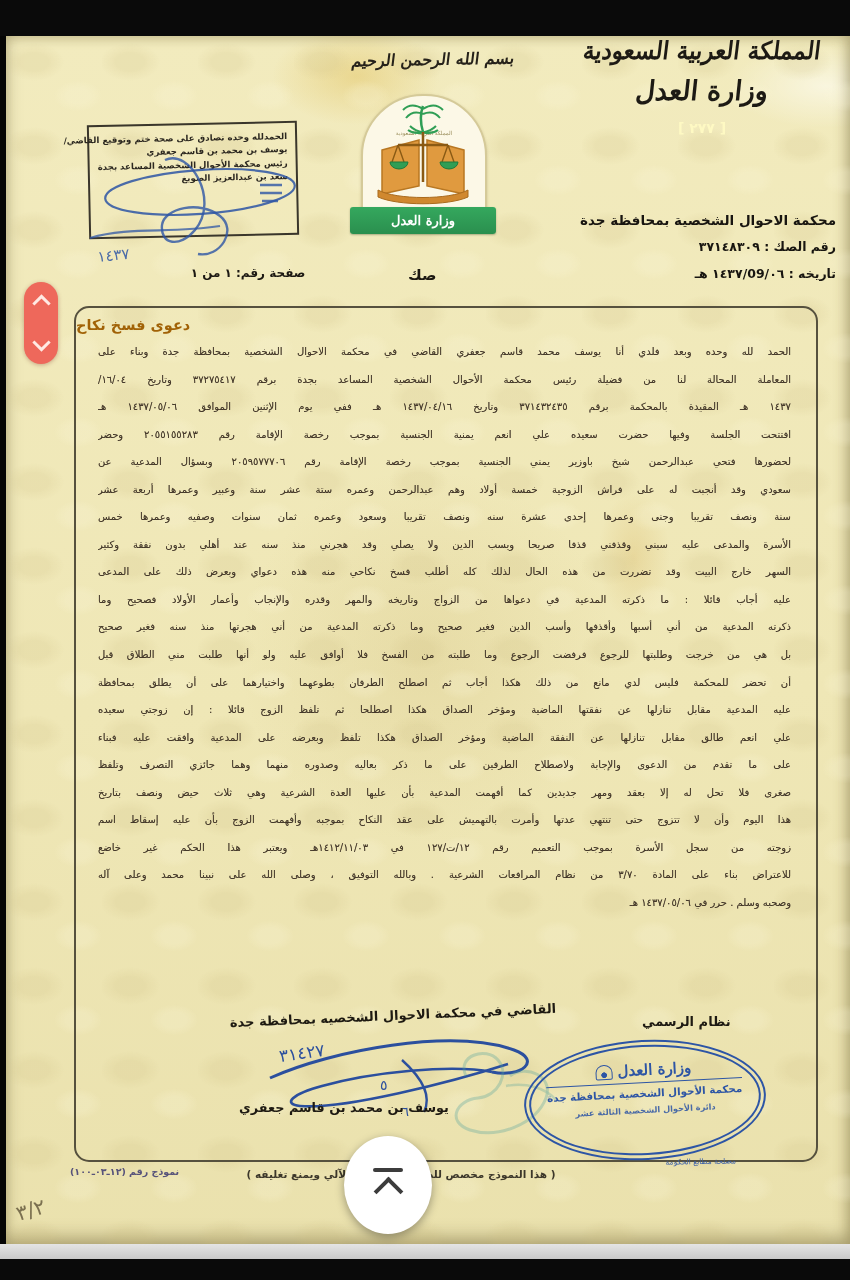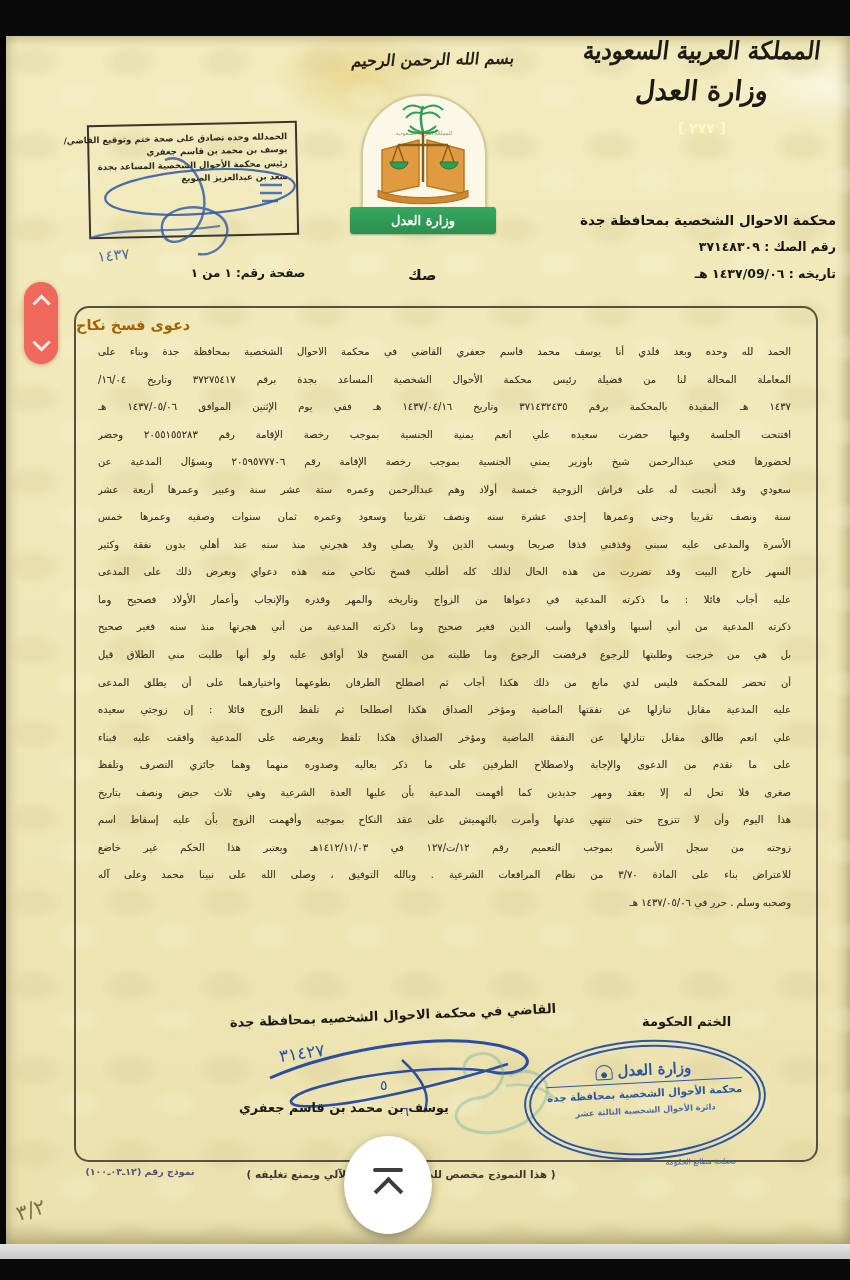--- a/index.html
+++ b/index.html
@@ -80,21 +80,21 @@
   .stamp-row1{margin-top:14px;font-family:"DejaVu Serif",serif;font-size:15px;font-weight:bold;display:flex;align-items:center;gap:5px;}
   .stamp-emblem{display:inline-block;width:15px;height:13px;border:1.6px solid #2d55a5;border-radius:50% 50% 12% 12%;
     background:radial-gradient(circle at 50% 70%, #2d55a5 22%, transparent 26%);}
   .stamp-div{width:86%;border-top:1.8px solid #2d55a5;margin-top:3px;}
   .stamp-row2{margin-top:4px;font-size:10.3px;font-weight:bold;white-space:nowrap;}
   .stamp-row3{margin-top:6px;font-size:8.2px;font-weight:bold;opacity:.85;white-space:nowrap;}
 
   
   .printer-note{position:absolute;left:556px;top:1158px;width:180px;font-size:7.5px;color:#3a5fa8;direction:rtl;text-align:right;transform:rotate(-1deg);}
   .form-note{position:absolute;left:186px;top:1168px;width:430px;font-size:10.5px;font-weight:bold;color:#3c372a;direction:rtl;text-align:center;}
-  .form-no{position:absolute;left:70px;top:1166px;width:140px;font-size:9.5px;font-weight:bold;color:#56527a;direction:rtl;text-align:center;}
+  .form-no{position:absolute;left:70px;top:1166px;width:140px;font-size:9.5px;font-weight:bold;color:#56527a;direction:rtl;text-align:left;}
   .page-indicator{position:absolute;left:16px;top:1198px;font-size:21px;color:#7b7050;transform:rotate(-17deg);direction:ltr;}
 
   
   .scroll-pill{position:absolute;left:24px;top:282px;width:34px;height:82px;border-radius:17px;background:#ee685b;
     box-shadow:0 1px 4px rgba(120,40,30,.35);display:flex;flex-direction:column;align-items:center;justify-content:space-between;
     padding:13px 0;box-sizing:border-box;cursor:pointer;}
   .chev{width:10px;height:10px;border-left:3px solid rgba(255,240,235,.95);border-top:3px solid rgba(255,240,235,.95);}
   .chev.up{transform:rotate(45deg);margin-top:2px;}
   .chev.down{transform:rotate(225deg);margin-bottom:2px;}
   .fab{position:absolute;left:344px;top:1136px;width:88px;height:98px;border-radius:50%;background:#fff;
@@ -170,32 +170,32 @@
         <div class="doc-line">١٤٣٧ هـ المقيدة بالمحكمة برقم ٣٧١٤٣٢٤٣٥ وتاريخ ١٤٣٧/٠٤/١٦ هـ ففي يوم الإثنين الموافق ١٤٣٧/٠٥/٠٦ هـ</div>
         <div class="doc-line">افتتحت الجلسة وفيها حضرت سعيده علي انعم يمنية الجنسية بموجب رخصة الإقامة رقم ٢٠٥٥١٥٥٢٨٣ وحضر</div>
         <div class="doc-line">لحضورها فتحي عبدالرحمن شيخ باوزير يمني الجنسية بموجب رخصة الإقامة رقم ٢٠٥٩٥٧٧٧٠٦ وبسؤال المدعية عن</div>
         <div class="doc-line">سعودي وقد أنجبت له على فراش الزوجية خمسة أولاد وهم عبدالرحمن وعمره ستة عشر سنة وعبير وعمرها أربعة عشر</div>
         <div class="doc-line">سنة ونصف تقريبا وجنى وعمرها إحدى عشرة سنه ونصف تقريبا وسعود وعمره ثمان سنوات وصفيه وعمرها خمس</div>
         <div class="doc-line">الأسرة والمدعى عليه سبني وقذفني قذفا صريحا ويسب الدين ولا يصلي وقد هجرني منذ سنه عند أهلي بدون نفقة وكثير</div>
         <div class="doc-line">السهر خارج البيت وقد تضررت من هذه الحال لذلك كله أطلب فسخ نكاحي منه هذه دعواي وبعرض ذلك على المدعى</div>
         <div class="doc-line">عليه أجاب قائلا : ما ذكرته المدعية في دعواها من الزواج وتاريخه والمهر وقدره والإنجاب وأعمار الأولاد فصحيح وما</div>
         <div class="doc-line">ذكرته المدعية من أني أسبها وأقذفها وأسب الدين فغير صحيح وما ذكرته المدعية من أني هجرتها منذ سنه فغير صحيح</div>
         <div class="doc-line">بل هي من خرجت وطلبتها للرجوع فرفضت الرجوع وما طلبته من الفسخ فلا أوافق عليه ولو أنها طلبت مني الطلاق قبل</div>
-        <div class="doc-line">أن تحضر للمحكمة فليس لدي مانع من ذلك هكذا أجاب ثم اصطلح الطرفان بطوعهما واختيارهما على أن يطلق المدعى</div>
+        <div class="doc-line">أن تحضر للمحكمة فليس لدي مانع من ذلك هكذا أجاب ثم اصطلح الطرفان بطوعهما واختيارهما على أن يطلق بمحافظة</div>
         <div class="doc-line">عليه المدعية مقابل تنازلها عن نفقتها الماضية ومؤخر الصداق هكذا اصطلحا ثم تلفظ الزوج قائلا : إن زوجتي سعيده</div>
         <div class="doc-line">علي انعم طالق مقابل تنازلها عن النفقة الماضية ومؤخر الصداق هكذا تلفظ وبعرضه على المدعية وافقت عليه فبناء</div>
         <div class="doc-line">على ما تقدم من الدعوى والإجابة ولاصطلاح الطرفين على ما ذكر بعاليه وصدوره منهما وهما جائزي التصرف وتلفظ</div>
         <div class="doc-line">صغرى فلا تحل له إلا بعقد ومهر جديدين كما أفهمت المدعية بأن عليها العدة الشرعية وهي ثلاث حيض ونصف بتاريخ</div>
         <div class="doc-line">هذا اليوم وأن لا تتزوج حتى تنتهي عدتها وأمرت بالتهميش على عقد النكاح بموجبه وأفهمت الزوج بأن عليه إسقاط اسم</div>
         <div class="doc-line">زوجته من سجل الأسرة بموجب التعميم رقم ١٢/ت/١٢٧ في ١٤١٢/١١/٠٣هـ ويعتبر هذا الحكم غير خاضع</div>
         <div class="doc-line">للاعتراض بناء على المادة ٣/٧٠ من نظام المرافعات الشرعية . وبالله التوفيق ، وصلى الله على نبينا محمد وعلى آله</div>
         <div class="doc-line">وصحبه وسلم . حرر في ١٤٣٧/٠٥/٠٦ هـ</div>
       </div>
 
-    <div class="seal-label">الختم الحكومة</div>
+    <div class="seal-label">نظام الرسمي</div>
     <div class="judge-title">القاضي في محكمة الاحوال الشخصيه بمحافظة جدة</div>
 
     <svg class="judge-sig" width="300" height="100" viewBox="0 0 300 100">
       <path d="M18 58 C80 30 200 8 262 30 C290 40 270 58 240 52" fill="none" stroke="#2b4f9e" stroke-width="3"></path>
       <path d="M240 52 C200 44 120 52 70 66 C40 74 30 84 48 86 C90 90 200 62 256 44" fill="none" stroke="#2b4f9e" stroke-width="2.6"></path>
       <path d="M150 40 C170 58 180 76 172 92" fill="none" stroke="#2b4f9e" stroke-width="2.4"></path>
       <text x="28" y="42" font-size="17" fill="#2b4f9e" transform="rotate(-8 28 42)">٣١٤٢٧</text>
       <text x="128" y="70" font-size="14" fill="#2b4f9e">٥</text>
       <text x="150" y="96" font-size="13" fill="#2b4f9e">٦</text>
     </svg>

